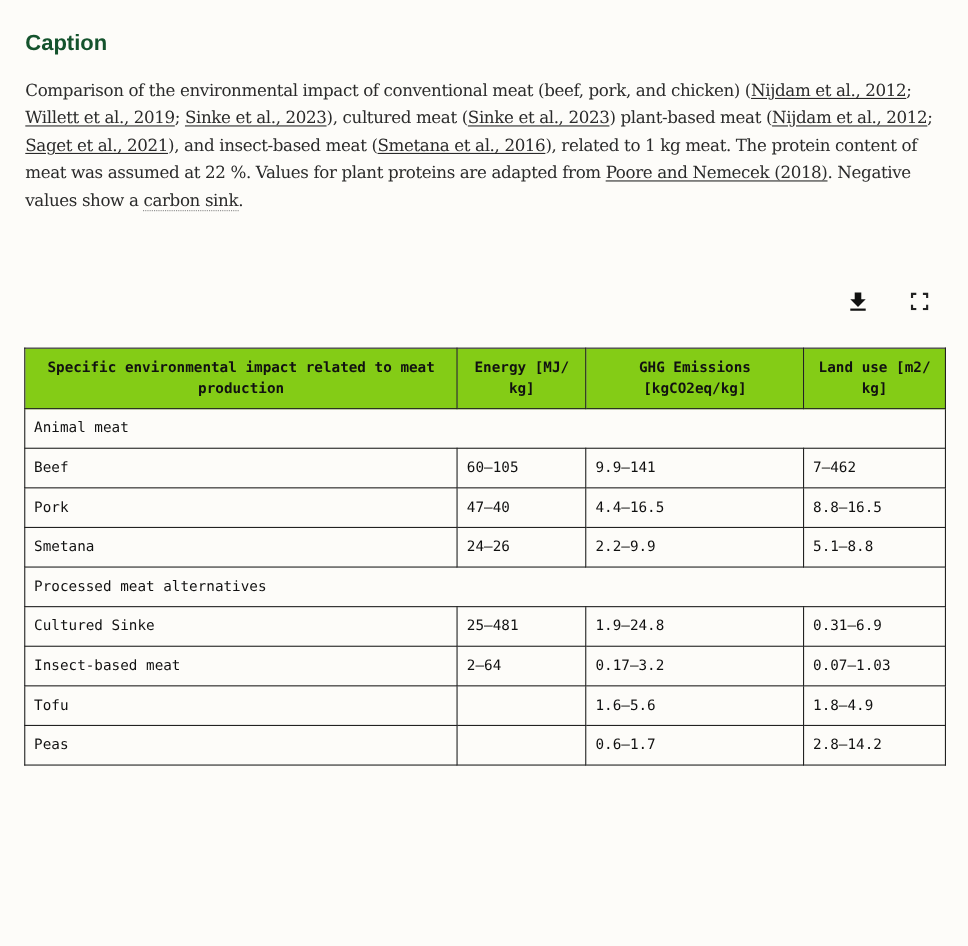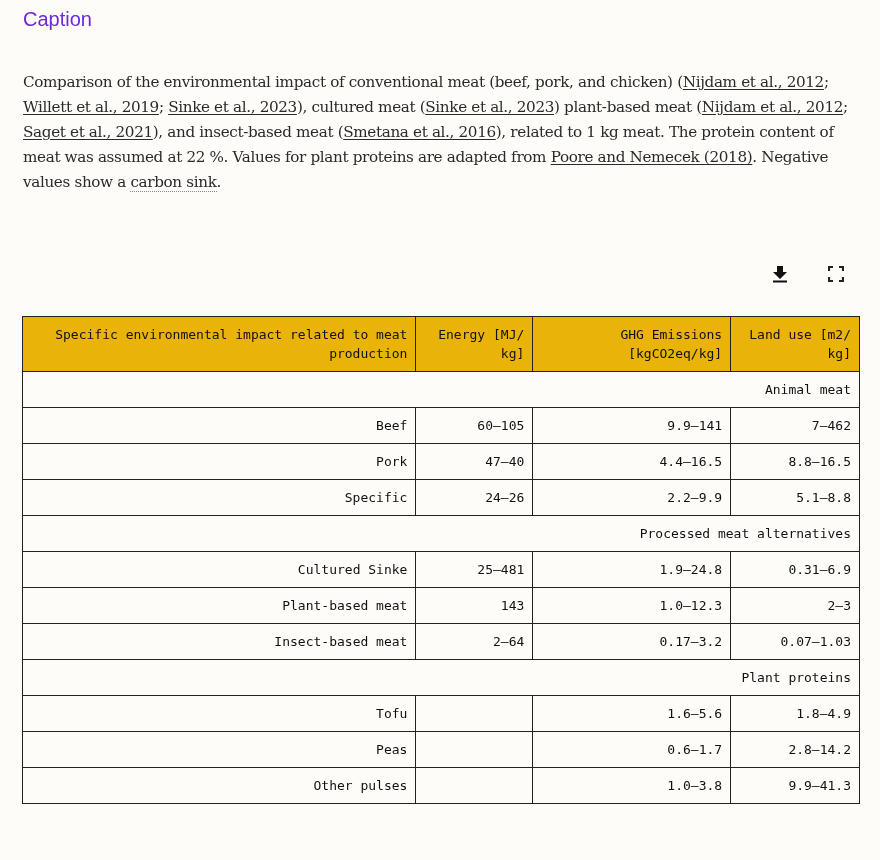--- a/index.html
+++ b/index.html
@@ -3,24 +3,24 @@
 <meta charset="utf-8">
 <style>
   html, body { margin: 0; padding: 0; }
   body {
     width: 880px; height: 860px; overflow: hidden;
     background: #fdfcf9;
     color: #222;
     position: relative;
   }
   .caption-heading {
-    position: absolute; left: 23px; top: 8px;
+    position: absolute; left: 23px; top: 28px;
     font-family: "Liberation Sans", sans-serif;
-    font-weight: normal; font-size: 20px;
-    color: #6d28d9;
+    font-weight: bold; font-size: 20px;
+    color: #14532d;
     margin: 0;
   }
   .caption-text {
     position: absolute; left: 23px; top: 70px; width: 840px;
     font-family: "DejaVu Serif", serif;
     font-size: 15.2px; line-height: 25px;
     color: #2a2a2a;
     margin: 0;
     letter-spacing: -0.35px;
   }
@@ -38,31 +38,31 @@
     width: 838px;
     border-collapse: collapse;
     font-family: "DejaVu Sans Mono", monospace;
     font-size: 13px;
     color: #111;
     background: #fdfcf9;
   }
   table.data-table th, table.data-table td {
     border: 1.5px solid #222;
     padding: 0 8px;
-    text-align: right;
+    text-align: left;
   }
   table.data-table th {
-    background: #eab308;
-    font-weight: normal;
-    text-align: right;
+    background: #84cc16;
+    font-weight: bold;
+    text-align: center;
     height: 54px;
     line-height: 19px;
   }
   table.data-table td { height: 35px; }
-  table.data-table td.group { text-align: right; }
+  table.data-table td.group { text-align: left; }
   col.c1 { width: 394px; }
   col.c2 { width: 117px; }
   col.c3 { width: 198px; }
   col.c4 { width: 129px; }
 </style>
 </head>
 <body>
 
 <h2 class="caption-heading">Caption</h2>
 <p class="caption-text" id="caption-text"><span>Comparison of the environmental impact of conventional meat (beef, pork, and chicken) (</span><a href="#">Nijdam et al., 2012</a><span>; </span><a href="#">Willett et al., 2019</a><span>; </span><a href="#">Sinke et al., 2023</a><span>), cultured meat (</span><a href="#">Sinke et al., 2023</a><span>) plant-based meat (</span><a href="#">Nijdam et al., 2012</a><span>; </span><a href="#">Saget et al., 2021</a><span>), and insect-based meat (</span><a href="#">Smetana et al., 2016</a><span>), related to 1 kg meat. The protein content of meat was assumed at 22 %. Values for plant proteins are adapted from </span><a href="#">Poore and Nemecek (2018)</a><span>. Negative values show a </span><span class="term">carbon sink</span><span>.</span></p>
@@ -106,61 +106,46 @@
         <td>9.9–141</td>
         <td>7–462</td>
       </tr>
       <tr>
         <td>Pork</td>
         <td>47–40</td>
         <td>4.4–16.5</td>
         <td>8.8–16.5</td>
       </tr>
       <tr>
-        <td>Specific</td>
+        <td>Smetana</td>
         <td>24–26</td>
         <td>2.2–9.9</td>
         <td>5.1–8.8</td>
       </tr>
       <tr>
         <td colspan="4" class="group">Processed meat alternatives</td>
       </tr>
       <tr>
         <td>Cultured Sinke</td>
         <td>25–481</td>
         <td>1.9–24.8</td>
         <td>0.31–6.9</td>
       </tr>
       <tr>
-        <td>Plant-based meat</td>
-        <td>143</td>
-        <td>1.0–12.3</td>
-        <td>2–3</td>
-      </tr>
-      <tr>
         <td>Insect-based meat</td>
         <td>2–64</td>
         <td>0.17–3.2</td>
         <td>0.07–1.03</td>
-      </tr>
-      <tr>
-        <td colspan="4" class="group">Plant proteins</td>
       </tr>
       <tr>
         <td>Tofu</td>
         <td></td>
         <td>1.6–5.6</td>
         <td>1.8–4.9</td>
       </tr>
       <tr>
         <td>Peas</td>
         <td></td>
         <td>0.6–1.7</td>
         <td>2.8–14.2</td>
       </tr>
-      <tr>
-        <td>Other pulses</td>
-        <td></td>
-        <td>1.0–3.8</td>
-        <td>9.9–41.3</td>
-      </tr>
     </tbody>
 </table>
 
 </body></html>

